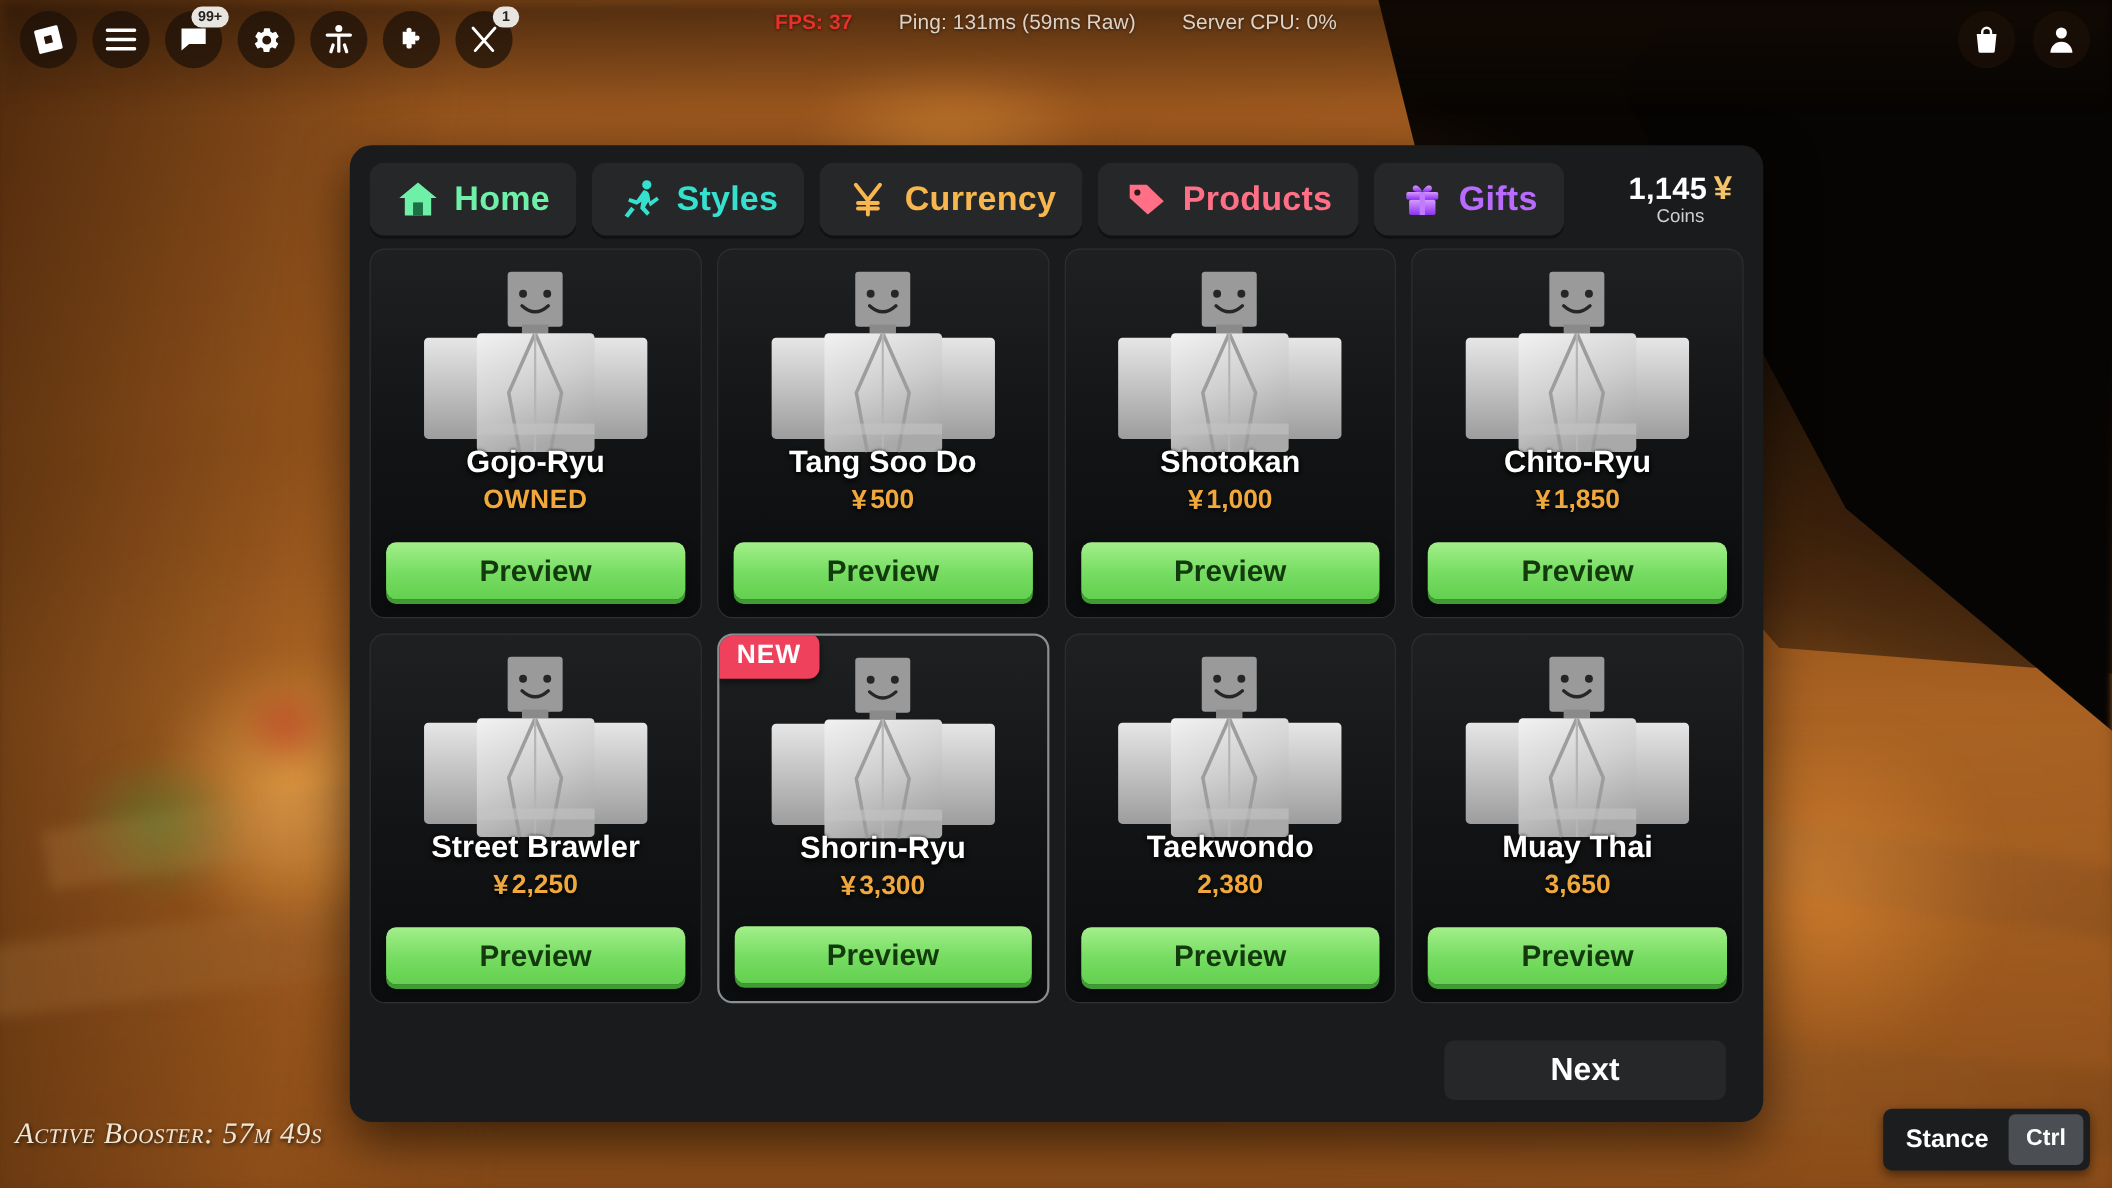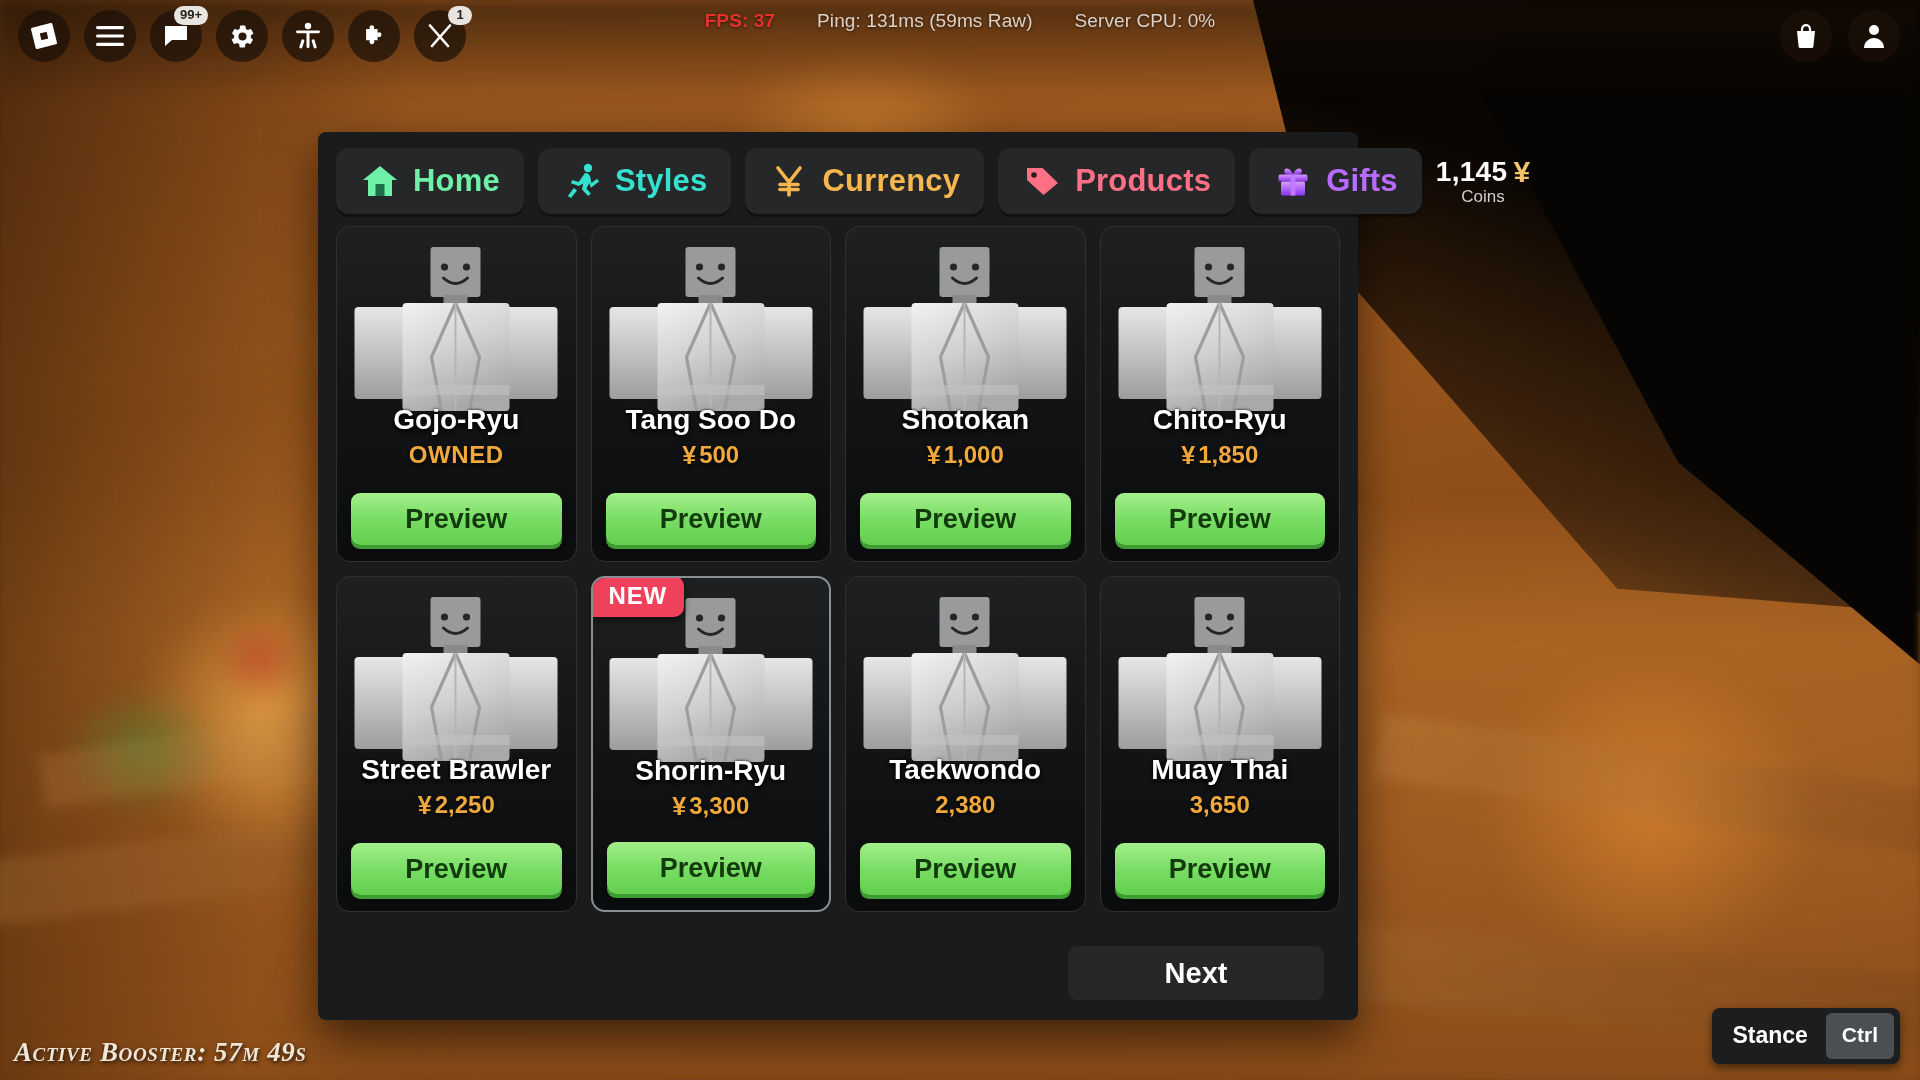--- a/index.html
+++ b/index.html
@@ -94,23 +94,23 @@
     font-family:"Liberation Sans", sans-serif;
     text-shadow:0 1px 3px rgba(0,0,0,.55);
     pointer-events:none;
   }
   .perf-fps { color:#e5312a; font-weight:600; }
   .perf-ping, .perf-cpu { color:#ddd2c8; }
 
   
   .shop {
     position:absolute; left:318px; top:132px;
-    width:1040px; height:888px;
+    width:1285px; height:888px;
     background:#1a1b1d;
-    border-radius:8px;
+    border-radius:20px;
     box-shadow:0 18px 46px rgba(0,0,0,.58);
     z-index:20;
     display:flex; flex-direction:column;
   }
 
   
   .navbar {
     display:flex; align-items:center;
     padding:16px 18px 12px 18px;
     gap:14px;
@@ -220,23 +220,23 @@
     background:rgba(255,255,255,.055);
     border:none; border-radius:9px;
     color:#fff; font-size:29px; font-weight:bold;
     font-family:"Liberation Sans", sans-serif;
     display:flex; align-items:center; justify-content:center;
     cursor:pointer;
   }
 
   
   .booster {
-    position:absolute; left:14px; bottom:12px; z-index:26;
+    position:absolute; left:14px; bottom:34px; z-index:26;
     font-family:"Liberation Serif", serif;
-    font-size:27px; font-weight:bold; font-style:italic;
+    font-size:27px; font-weight:normal; font-style:italic;
     color:#efe6d6; letter-spacing:.6px;
     text-shadow:1px 2px 4px rgba(0,0,0,.75);
     font-variant:small-caps;
   }
 
   
   .keybind {
     position:absolute; right:20px; bottom:16px; z-index:26;
     display:flex; align-items:stretch;
     background:#1c1d1f; border-radius:8px; overflow:hidden;

